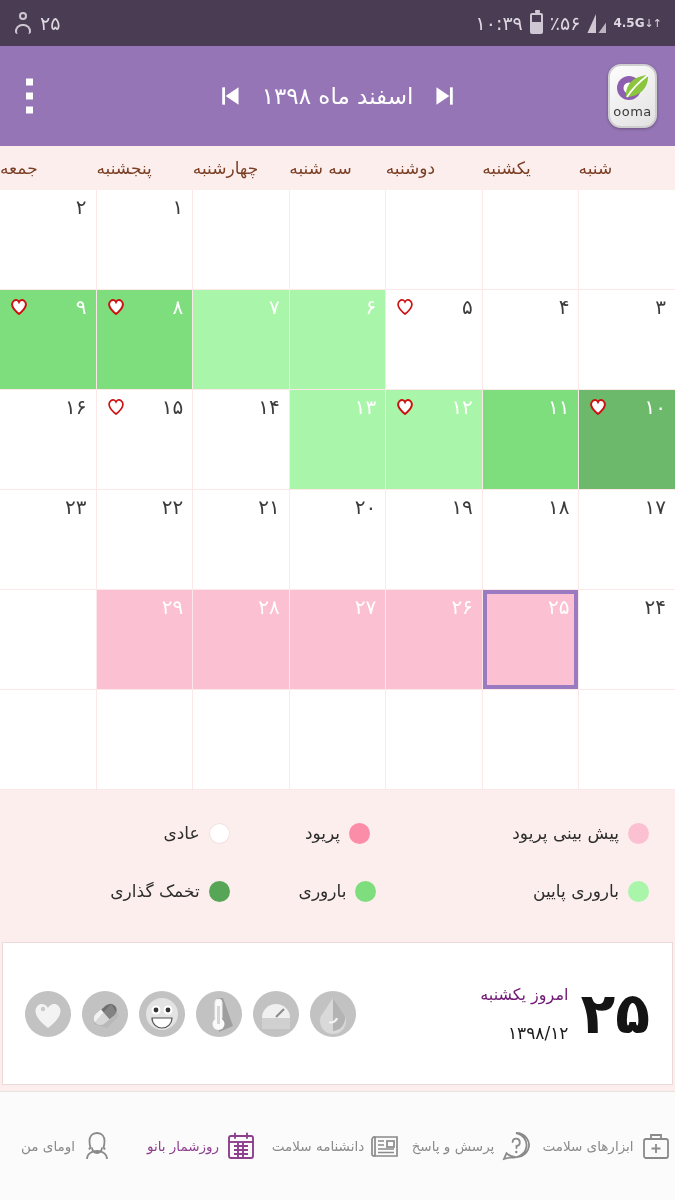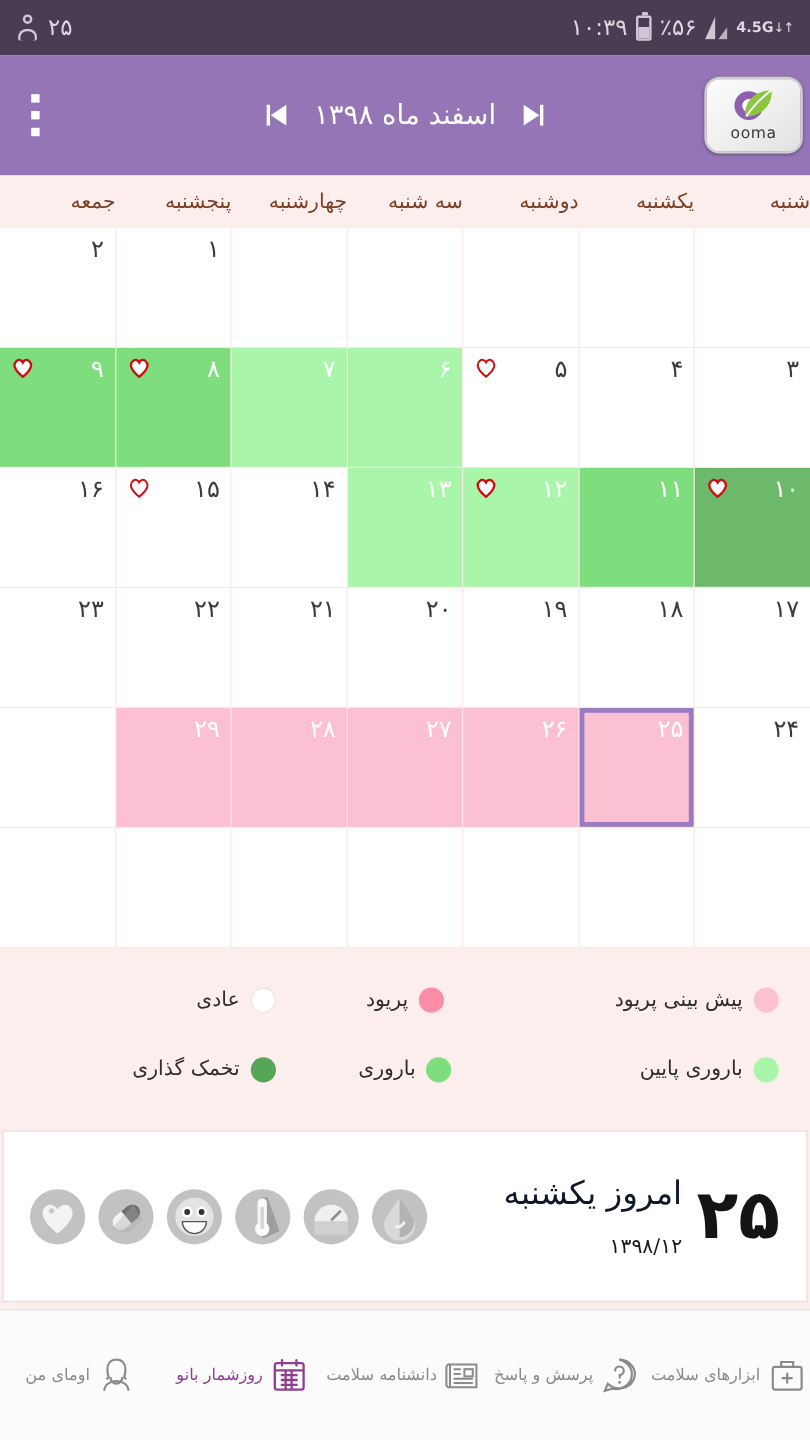--- a/index.html
+++ b/index.html
@@ -34,25 +34,25 @@
   .person-icon{ width:18px; height:22px; position:relative; }
   .person-icon .head{ position:absolute; top:0; left:5px; width:8px; height:8px; border:2px solid #cfc8d4; border-radius:50%; }
   .person-icon .body{ position:absolute; bottom:0; left:1px; width:16px; height:10px; border:2px solid #cfc8d4; border-radius:8px 8px 3px 3px; border-bottom:none; }
 
   
   .toolbar{
     height:100px; background:#9575b5; flex:0 0 100px;
     display:flex; align-items:center; position:relative; padding:0 14px;
   }
   .logo{
-    width:82px; height:64px; border-radius:13px;
+    width:49px; height:64px; border-radius:13px;
     background:linear-gradient(145deg,#fdfdfd,#e2e2e2);
     border:2px solid #cfcfcf; box-shadow:0 1px 3px rgba(0,0,0,.3);
     display:flex; flex-direction:column; align-items:center; justify-content:center;
-    position:absolute; right:6px; top:50%; transform:translateY(-50%);
+    position:absolute; right:18px; top:50%; transform:translateY(-50%);
   }
   .logo-mark{ width:36px; height:30px; position:relative; }
   .logo-text{ font-size:13px; color:#3a3a3a; letter-spacing:.5px; font-family:"DejaVu Sans",sans-serif; margin-top:1px; }
   .title-group{
     position:absolute; left:0; right:0; top:0; bottom:0;
     display:flex; align-items:center; justify-content:center; gap:18px;
     pointer-events:none;
   }
   .title-group > *{ pointer-events:auto; }
   .nav-arrow{
@@ -64,21 +64,21 @@
     position:absolute; left:22px; top:50%; transform:translateY(-50%);
     display:flex; flex-direction:column; gap:7px; cursor:pointer; padding:4px;
   }
   .overflow span{ display:block; width:7px; height:7px; background:#fff; }
 
   
   .weekdays{
     flex:0 0 44px; display:grid; grid-template-columns:repeat(7,1fr);
     background:#fdeeee; align-items:center;
   }
-  .weekday{ text-align:right; font-size:17px; color:#7a3f24;margin-left:24px; }
+  .weekday{ text-align:left; font-size:17px; color:#7a3f24; }
 
   
   .calendar{
     flex:0 0 594px; display:grid; grid-template-columns:repeat(7,1fr);
     grid-template-rows:repeat(6,99px);
     background:#fce8e8; gap:1px; padding:0 0 1px 0;
   }
   .cell{ position:relative; background:#ffffff; }
   .cell.empty{ background:#ffffff; }
   .cell .num{
@@ -111,21 +111,21 @@
 
   
   .card-wrap{ flex:0 0 153px; padding:4px 2px 6px 2px; background:#fdeeee; }
   .card{
     width:100%; height:100%; background:#ffffff; border:1px solid #ecd9d9;
     display:flex; align-items:center; padding:0 22px; gap:0;
   }
   .today-block{ display:flex; align-items:center; gap:12px; flex:0 0 auto; }
   .today-num{ font-size:57px; color:#141414; line-height:1; font-weight:bold; letter-spacing:-1px; }
   .today-texts{ display:flex; flex-direction:column; gap:4px; align-items:flex-start; }
-  .today-label{ font-size:27px; color:#0f172a; }
+  .today-label{ font-size:16px; color:#701a75; }
   .today-date{ font-size:17px; color:#1a1a1a; direction:ltr;margin-top:15px; }
   .card-icons{ display:flex; align-items:center; gap:11px; margin-right:auto; }
   .cicon{
     width:46px; height:46px; border-radius:50%; background:#c2c2c2;
     display:flex; align-items:center; justify-content:center; position:relative;
     overflow:hidden; cursor:pointer;
   }
 
   
   .bottomnav{

